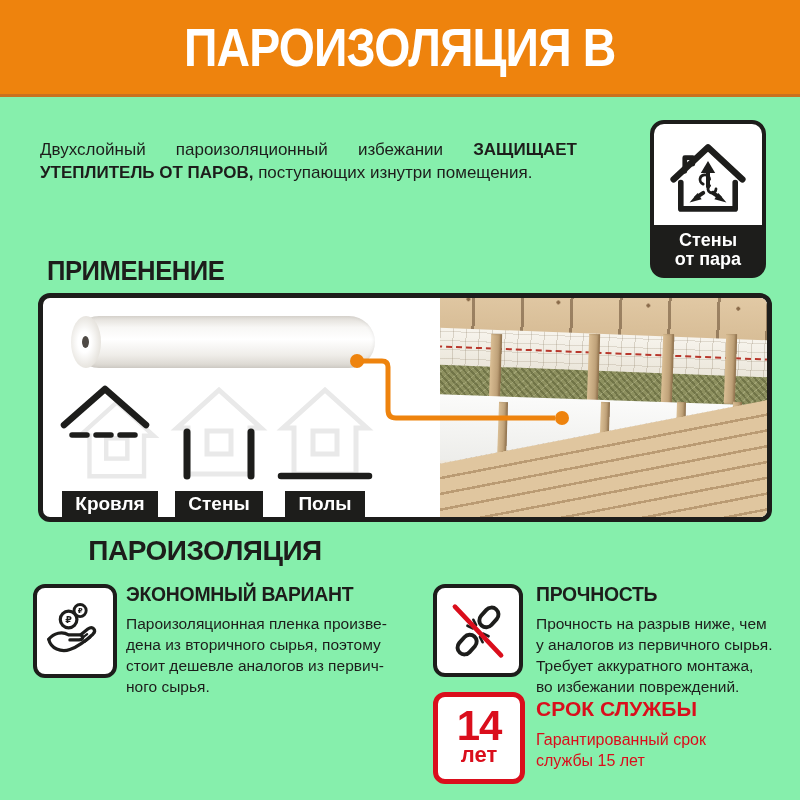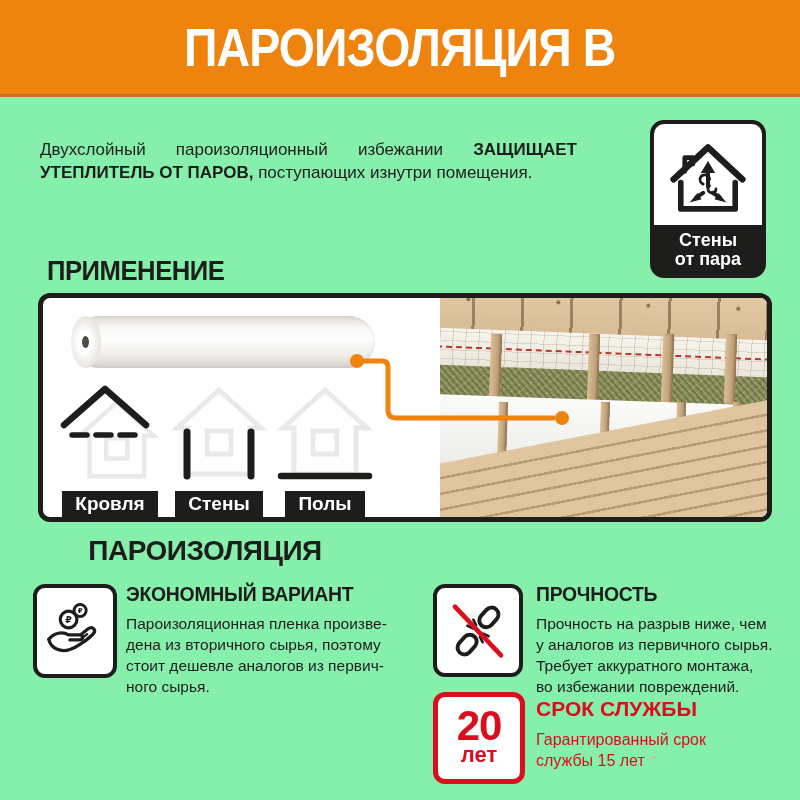--- a/index.html
+++ b/index.html
@@ -252,21 +252,21 @@
   </div>
   <div class="item-text" style="left:536px;top:583px;width:262px">
     <div class="item-title">ПРОЧНОСТЬ</div>
     <div class="item-body">Прочность на разрыв ниже, чем
 у аналогов из первичного сырья.
 Требует аккуратного монтажа,
 во избежании повреждений.</div>
   </div>
 
   <div class="life-box">
-    <div class="life-value">20</div>
+    <div class="life-value">14</div>
     <div class="life-unit">лет</div>
   </div>
   <div class="item-text" style="left:536px;top:697px;width:270px">
     <div class="life-title">СРОК СЛУЖБЫ</div>
     <div class="life-body">Гарантированный срок
 службы 15 лет</div>
   </div>
 
 </div>
 

